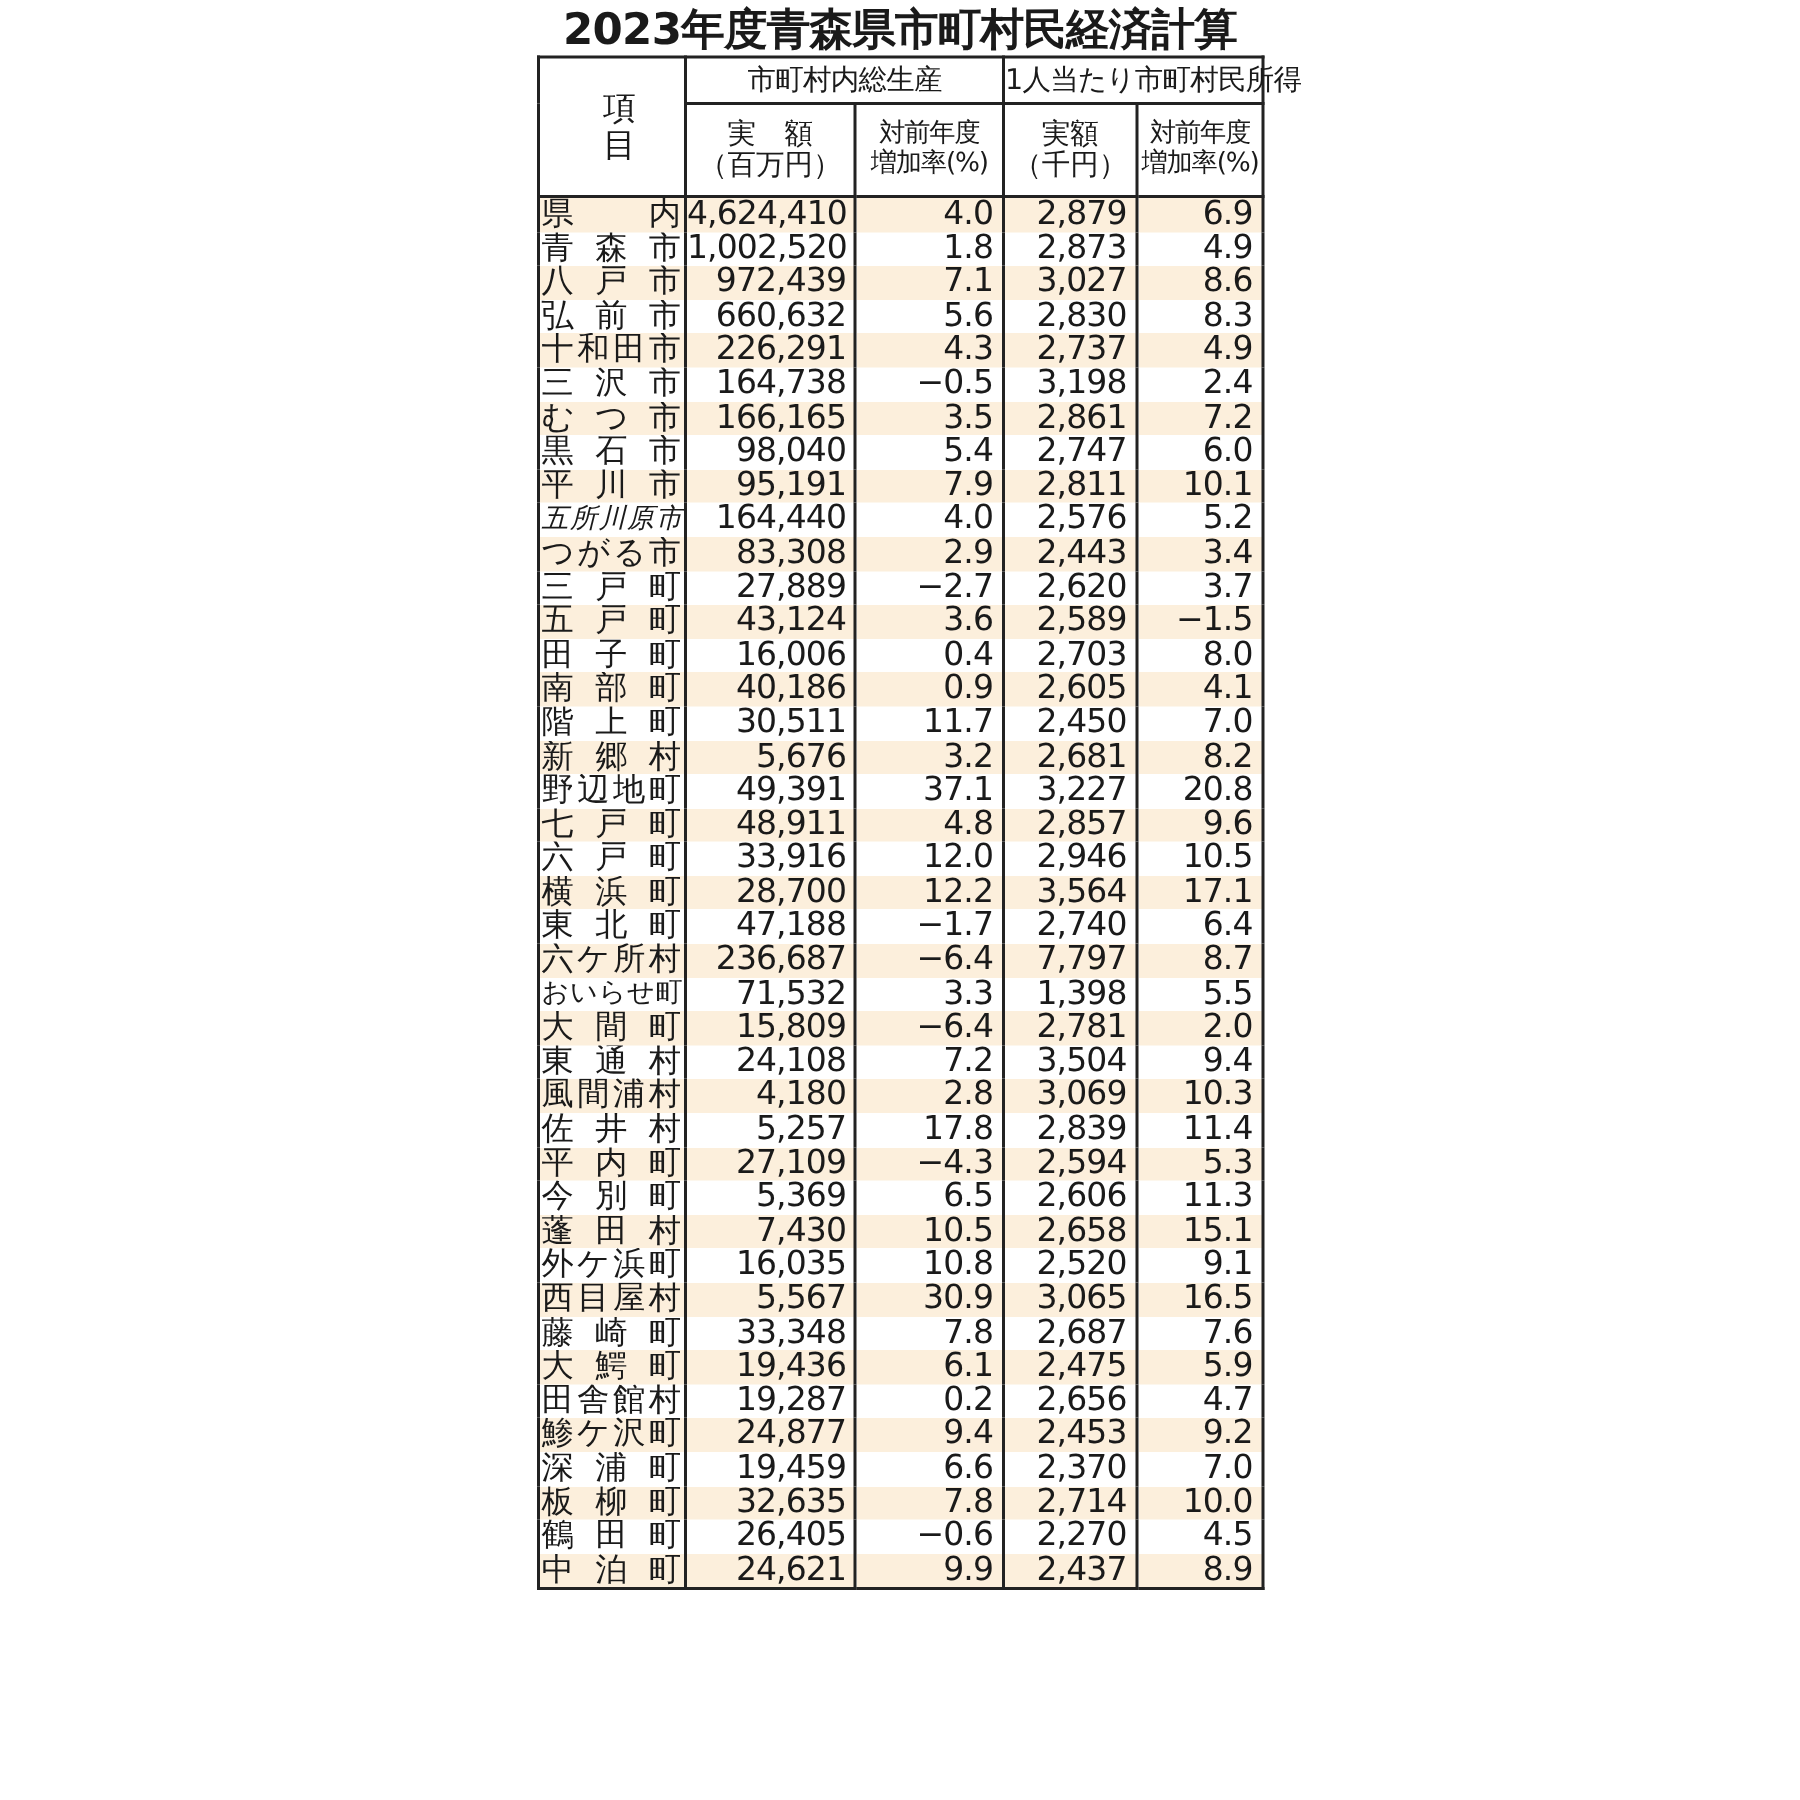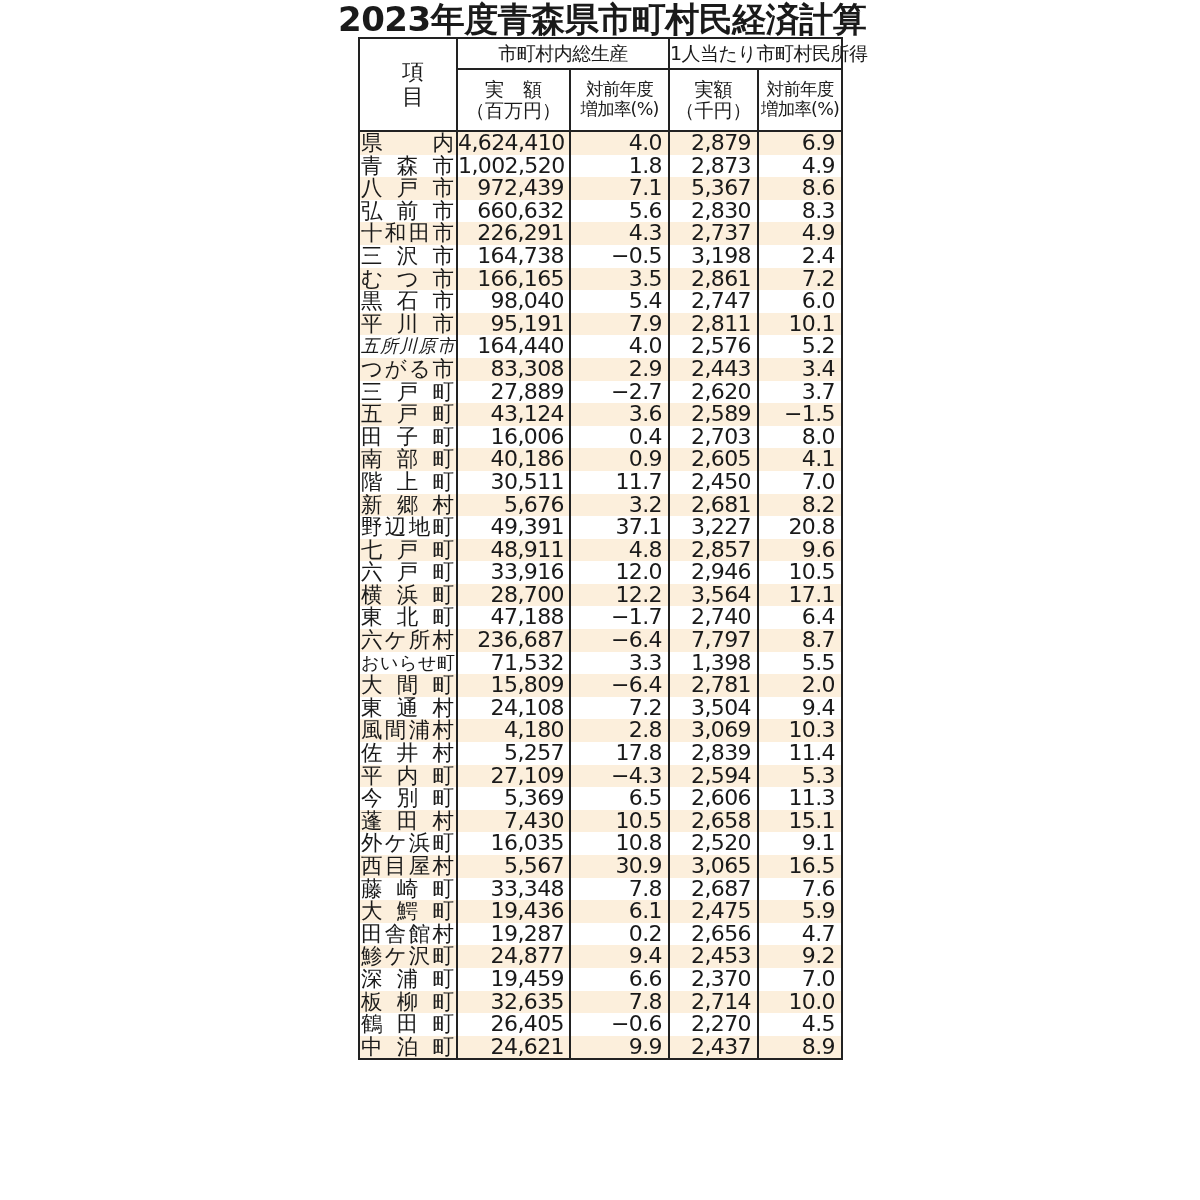--- a/index.html
+++ b/index.html
@@ -1,19 +1,19 @@
 <!DOCTYPE html>
 <html><head>
 <meta charset="utf-8">
 <style>
   html, body { margin:0; padding:0; background:#ffffff; }
   body { width:1200px; height:1200px; position:relative; overflow:hidden;
          font-family:"DejaVu Sans", "Liberation Sans", sans-serif; color:#1a1a1a; }
-  .title { position:absolute; left:338px; top:2px; width:484px; height:34px;
-           text-align:center; font-size:34px; font-weight:bold; letter-spacing:-0.5px;
+  .title { position:absolute; left:358px; top:2px; width:484px; height:34px;
+           text-align:center; font-size:29px; font-weight:bold; letter-spacing:-0.5px;
            line-height:34px; white-space:nowrap; }
   table { position:absolute; left:358px; top:37px; border-collapse:collapse;
           table-layout:fixed; width:483px; }
   col.c0 { width:98px; } col.c1 { width:113px; } col.c2 { width:99px; }
   col.c3 { width:89px; } col.c4 { width:84px; }
   th, td { border:2px solid #222; padding:0; }
   thead th { font-weight:normal; text-align:center; line-height:1.12; }
   th.item { font-size:22px; letter-spacing:22px; padding-left:32px;font-family:Liberation Serif, serif; }
   th.group { font-size:19px; height:29px; white-space:nowrap; letter-spacing:-0.5px;margin-left:28px; }
   th.sub { font-size:19px; height:60px; }
@@ -93,21 +93,21 @@
       <tr>
         <td class="name" style="display: table-cell;">
           <span style="display: flex; justify-content: space-between;">
             <span>八</span>
             <span>戸</span>
             <span>市</span>
           </span>
         </td>
         <td class="num c1n">972,439</td>
         <td class="num">7.1</td>
-        <td class="num">5,367</td>
+        <td class="num">3,027</td>
         <td class="num">8.6</td>
       </tr>
       <tr>
         <td class="name" style="display: table-cell;">
           <span style="display: flex; justify-content: space-between;">
             <span>弘</span>
             <span>前</span>
             <span>市</span>
           </span>
         </td>
@@ -327,21 +327,21 @@
         <td class="num">6.4</td>
       </tr>
       <tr>
         <td class="name">六ケ所村</td>
         <td class="num c1n">236,687</td>
         <td class="num">−6.4</td>
         <td class="num">7,797</td>
         <td class="num">8.7</td>
       </tr>
       <tr>
-        <td class="name" style="font-size: 18px; letter-spacing: -1px;">おいらせ町</td>
+        <td class="name" style="font-size: 18px; letter-spacing: -1px; font-family: Liberation Mono, monospace;">おいらせ町</td>
         <td class="num c1n">71,532</td>
         <td class="num">3.3</td>
         <td class="num">1,398</td>
         <td class="num">5.5</td>
       </tr>
       <tr>
         <td class="name" style="display: table-cell;">
           <span style="display: flex; justify-content: space-between;">
             <span>大</span>
             <span>間</span>

